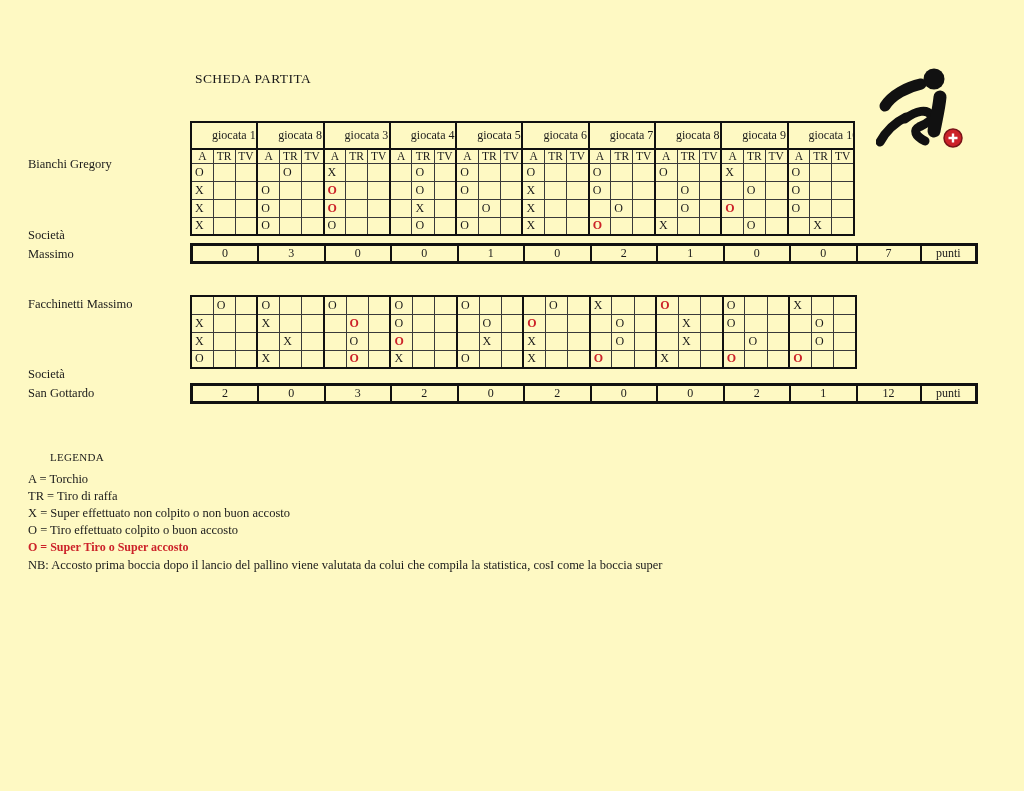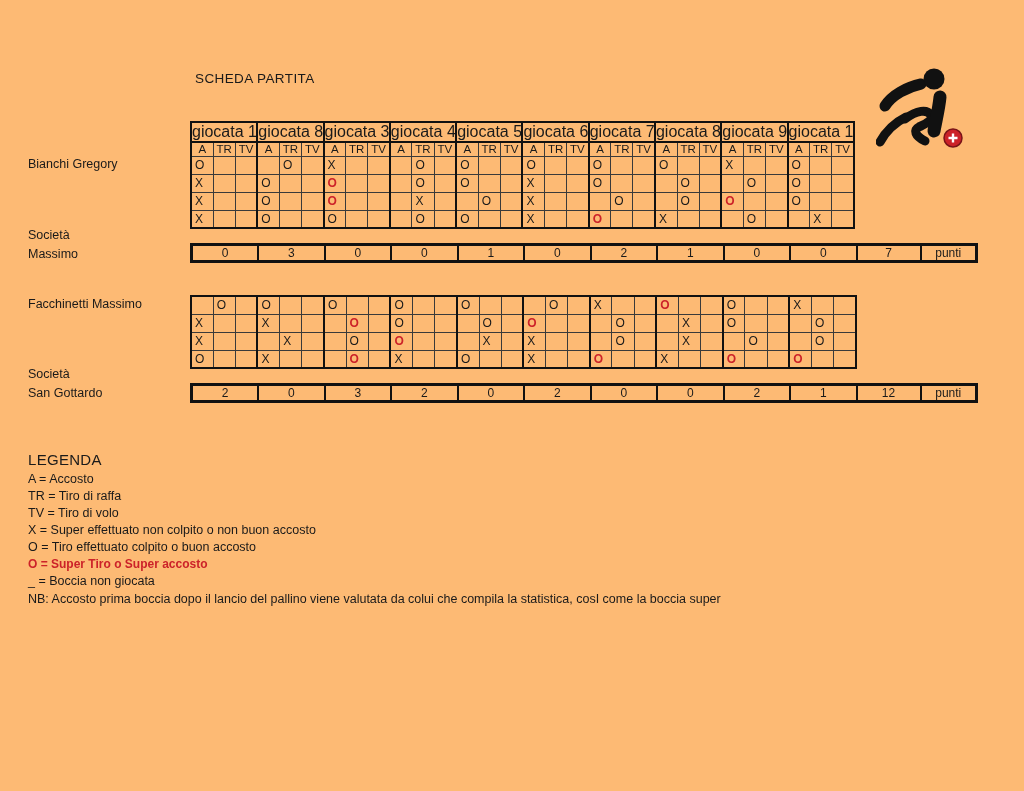--- a/index.html
+++ b/index.html
@@ -1,38 +1,38 @@
 <!DOCTYPE html>
 <html><head>
 <meta charset="utf-8">
 <style>
   * { margin:0; padding:0; box-sizing:border-box; }
   html,body { background:#ffffff; }
-  .page { position:relative; width:1024px; height:791px; background:#fdba74;
-          font-family:Liberation Sans, sans-serif; color:#1a1a1a; overflow:hidden; }
+  .page { position:relative; width:1024px; height:791px; background:#fef9c3;
+          font-family:Liberation Serif, serif; color:#1a1a1a; overflow:hidden; }
   .abs { position:absolute; }
   .title { font-size:13.5px; letter-spacing:.4px; }
   .pname, .slabel { font-size:12.5px; }
 
   table { border-collapse:collapse; table-layout:fixed; }
 
   table.marks { width:665px; border:2px solid #111; }
   .marks td, .marks th { border:1px solid #3a3a3a; overflow:hidden; white-space:nowrap; }
-  .marks th.g { border:2px solid #111; font-weight:normal; font-size:16px; text-align:left;
-                padding-left:0; height:20px; }
+  .marks th.g { border:2px solid #111; font-weight:normal; font-size:12px; text-align:left;
+                padding-left:20px; height:27px; }
   .marks th.s { height:14px; font-size:11.5px; font-weight:normal; text-align:center; }
   .marks td { height:18px; font-size:12px; text-align:left; padding-left:3px; }
   .marks .gl { border-left:2px solid #111; }
   .super { color:#cc2229; font-weight:bold; }
 
   table.score { width:785px; border:3px solid #111; }
   .score td { border:2px solid #111; height:15px; font-size:12px; text-align:center;
               overflow:hidden; white-space:nowrap; }
 
-  .legend-title { font-size:15px; letter-spacing:.3px; }
+  .legend-title { font-size:11px; letter-spacing:.3px;margin-left:22px; }
   .legend-line { font-size:12.5px; line-height:17px; height:17px; white-space:nowrap; }
   .legend-line.super { font-size:12px; color:#cc2229; font-weight:bold; }
   .legend-line.small { font-size:11px; }
   .note { font-size:12.5px; line-height:17px; margin-top:1px; white-space:nowrap; }
 </style>
 </head>
 <body>
 
 <div class="page">
 
@@ -461,23 +461,21 @@
           <td>2</td>
           <td>1</td>
           <td>12</td>
           <td>punti</td>
         </tr>
       </tbody>
     </table>
 
   <div class="abs legend-title" style="left:28px; top:451px;">LEGENDA</div>
   <div class="abs" style="left:28px; top:471px; width:820px;" id="legend-lines">
-      <div class="legend-line ">A = Accosto</div>
+      <div class="legend-line ">A = Torchio</div>
       <div class="legend-line ">TR = Tiro di raffa</div>
-      <div class="legend-line ">TV = Tiro di volo</div>
       <div class="legend-line ">X = Super effettuato non colpito o non buon accosto</div>
       <div class="legend-line ">O = Tiro effettuato colpito o buon accosto</div>
       <div class="legend-line super">O = Super Tiro o Super accosto</div>
-      <div class="legend-line ">_ = Boccia non giocata</div>
       <div class="note">NB: Accosto prima boccia dopo il lancio del pallino viene valutata da colui che compila la statistica, cosI come la boccia super</div>
     </div>
 
 </div>
 
 </body></html>

